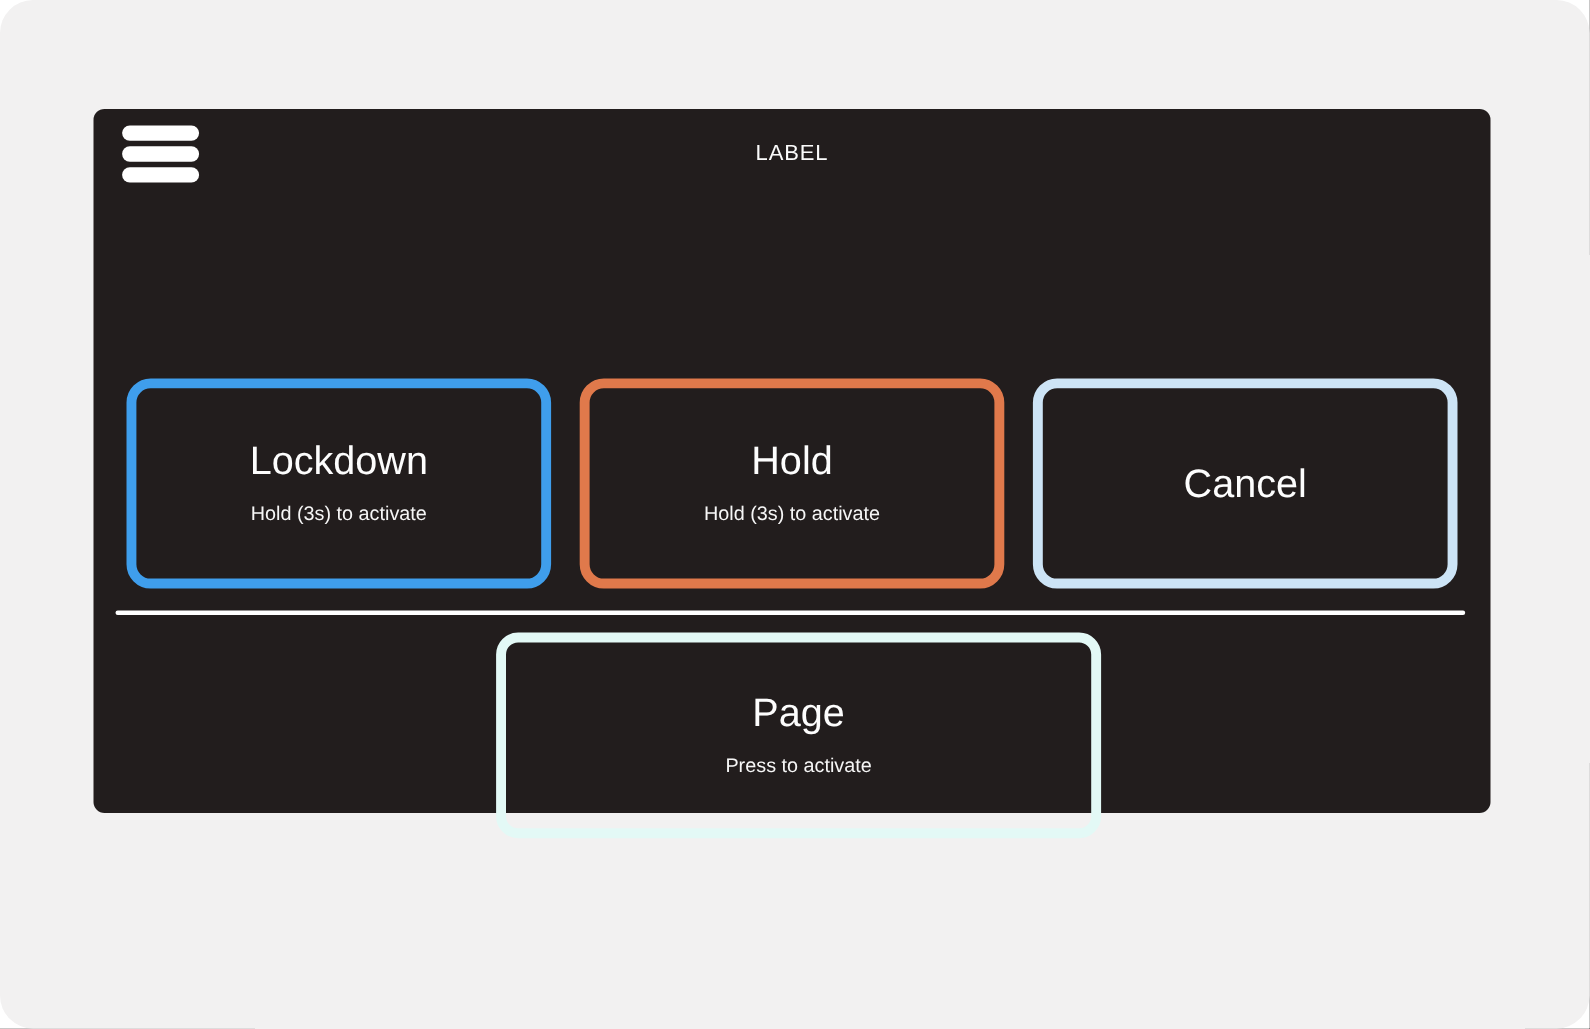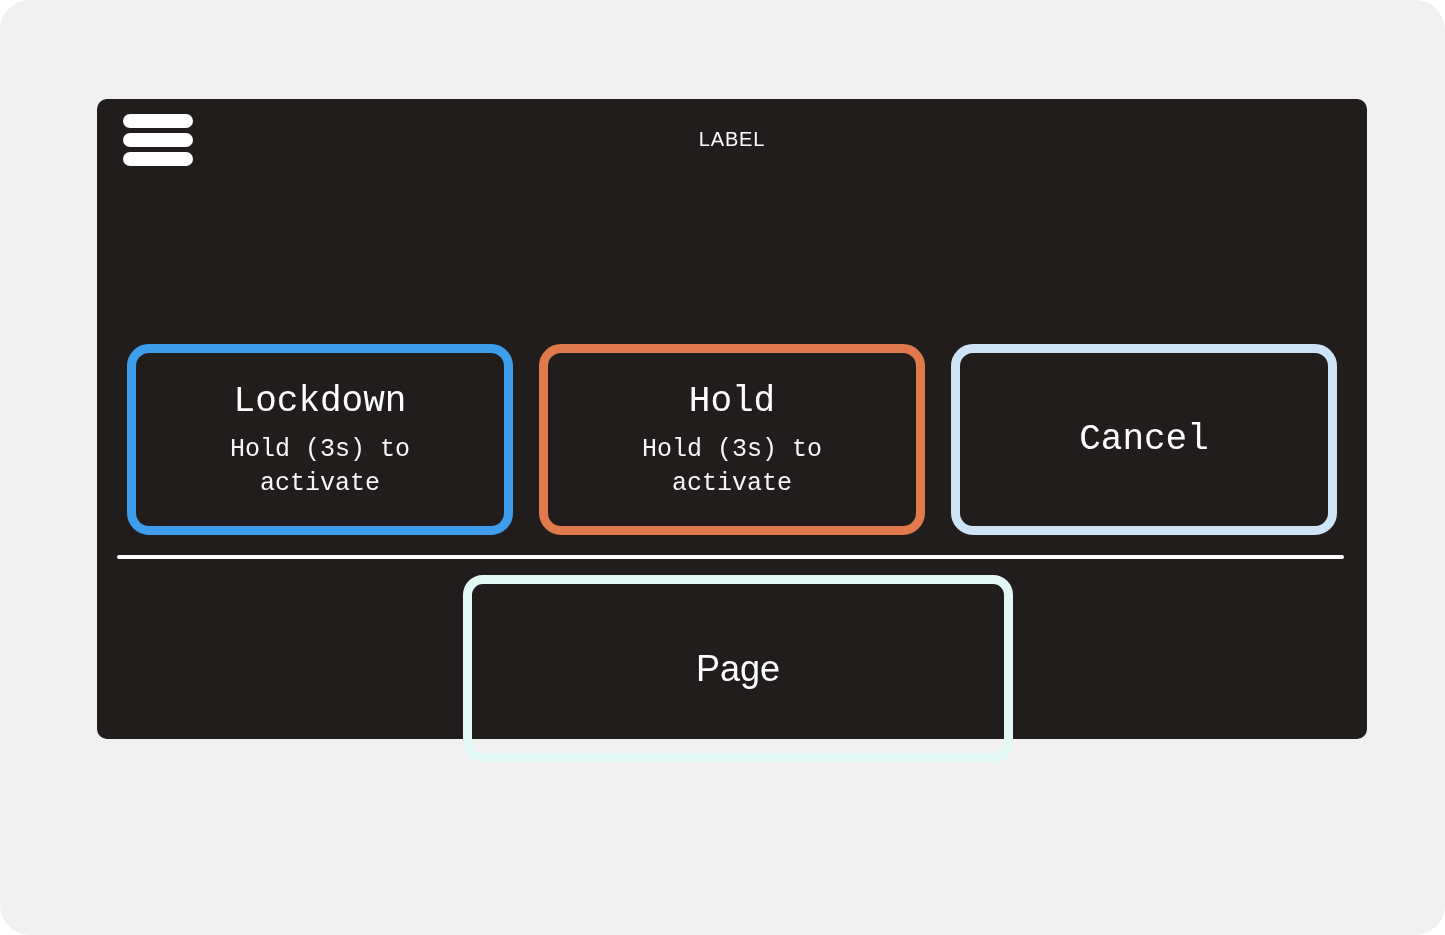--- a/index.html
+++ b/index.html
@@ -14,21 +14,21 @@
   .device {
     position: absolute;
     inset: 0;
     width: 1445px;
     height: 935px;
     background: var(--bg, #f2f1f1);
     border-radius: 30px;
   }
   .panel {
     position: absolute;
-    left: 97px;
+    left: 85px;
     top: 99px;
     width: 1270px;
     height: 640px;
     background: var(--bg, #221d1d);
     border-radius: 10px;
   }
   .menu-btn {
     position: absolute;
     left: 26px;
     top: 15px;
@@ -60,21 +60,20 @@
     letter-spacing: 0.8px;
   }
   .alert-row {
     position: absolute;
     left: 30px;
     top: 245px;
     width: 1210px;
     height: 191px;
     display: flex;
     gap: 26px;
-    font-family: Liberation Mono, monospace;
   }
   .btn {
     box-sizing: border-box;
     border: 9px solid var(--accent, #ffffff);
     border-radius: 22px;
     background: transparent;
     display: flex;
     flex-direction: column;
     align-items: center;
     justify-content: center;
@@ -85,21 +84,21 @@
     flex: 1 1 0;
     height: 191px;
   }
   .btn-title {
     color: #fdfdfd;
     font-size: 36px;
     line-height: 47px;
   }
   .btn-sub {
     color: #f6f6f6;
-    font-size: 25px;
+    font-size: 18px;
     line-height: 34px;
     max-width: 205px;
     margin-top: 8px;
   }
   .btn-sub:empty { display: none; }
   .divider {
     position: absolute;
     left: 20px;
     top: 456px;
     width: 1227px;
@@ -145,16 +144,17 @@
       <div class="btn alert-btn" style="--accent: #cde4f6;">
         <div class="btn-title">Cancel</div>
 
       </div>
     </div>
 
     <div class="divider" style="--accent: #ffffff;"></div>
 
     <div class="btn page-btn" style="--accent: #e3f9f6;">
       <div class="btn-title">Page</div>
+      <div class="btn-sub">Press to activate</div>
     </div>
 
   </div>
 </div>
 
 </body></html>

